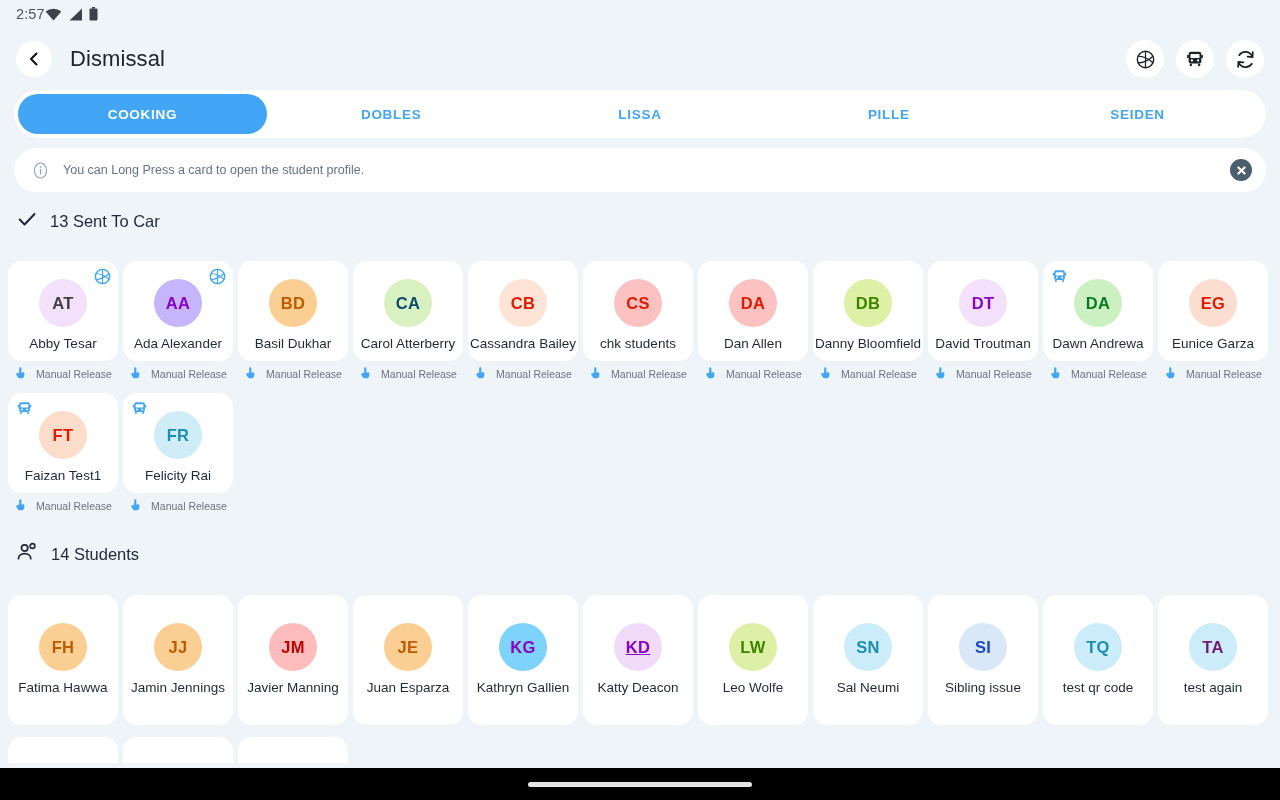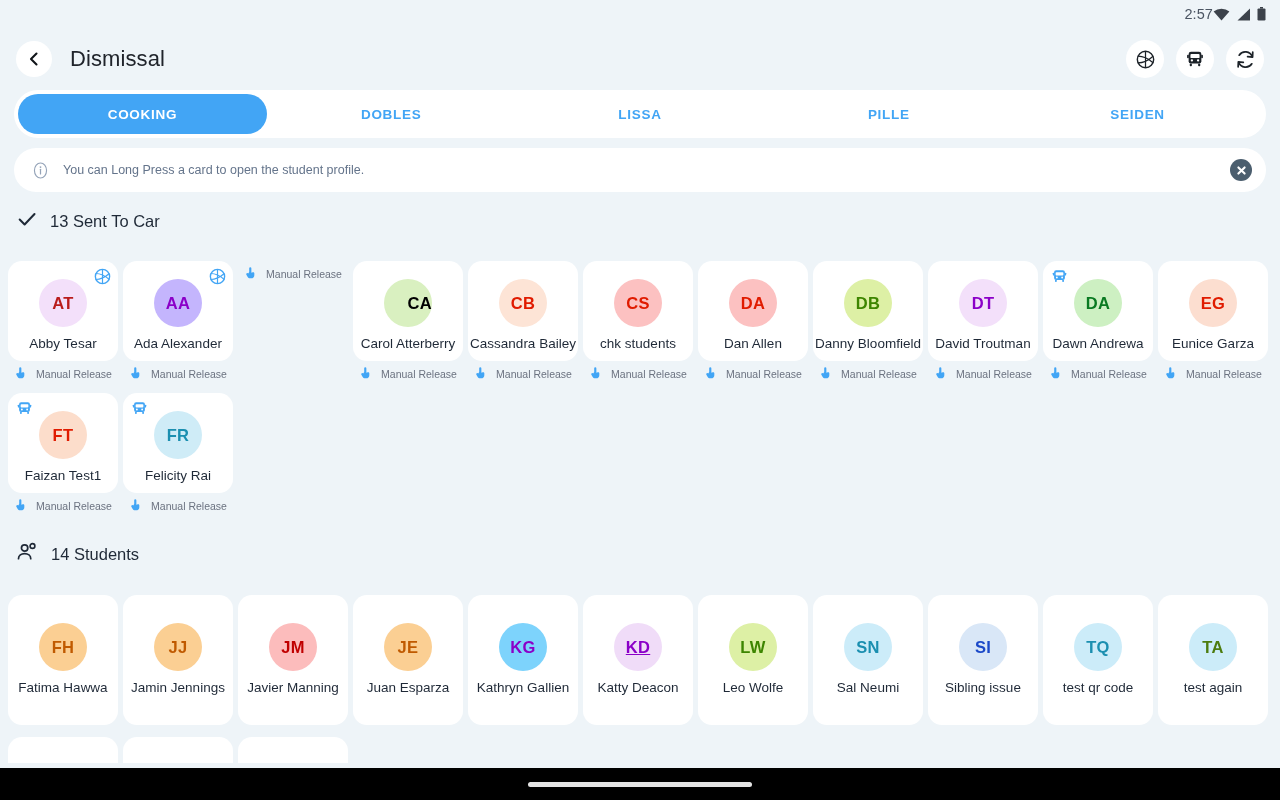--- a/index.html
+++ b/index.html
@@ -12,21 +12,21 @@
   .screen {
     position: relative;
     width: 1280px; height: 800px;
     background: #eef4f8;
     display: flex; flex-direction: column;
   }
 
   
   .status-bar {
     height: 28px; flex: 0 0 28px;
-    display: flex; align-items: center; justify-content: flex-end;
+    display: flex; align-items: center; justify-content: flex-start;
     padding: 0 14px 0 16px;
   }
   .status-time { font-size: 14.5px; color: #4b5563; letter-spacing: .1px; }
   .status-icons { display: flex; align-items: center; gap: 6px; }
 
   
   .app-bar {
     height: 62px; flex: 0 0 62px;
     display: flex; align-items: center;
     padding: 0 16px 0 16px;
@@ -242,21 +242,21 @@
       </div>
       <div class="card-grid">
         <div class="stu-card">
           <div class="card-body">
             <div class="badge-icon right">
               <svg width="17" height="17" viewBox="0 0 20 20">
       <circle cx="10" cy="10" r="8.4" fill="none" stroke="#42a5f5" stroke-width="1.6"></circle>
       <path d="M2 6.5C7 6.5 13 9 18 13.5M2 13.5C7 13.5 13 11 18 6.5M10 1.6v16.8" fill="none" stroke="#42a5f5" stroke-width="1.4"></path>
               </svg>
             </div>
-            <div class="avatar" style="background: rgb(243, 224, 250); color: #b91c1c;">
+            <div class="avatar" style="background: rgb(243, 224, 250); color: #404040;">
               <span>AT</span>
             </div>
             <div class="stu-name">Abby Tesar</div>
           </div>
           <div class="card-footer">
             <span><svg width="13" height="13" viewBox="0 0 16 18">
       <path d="M6.2 8.3V3.1a1.5 1.5 0 0 1 3 0v6.3l1.9-.7c1.2-.4 2.2.3 2.2 1.4v2.6c0 2.6-1.8 4.4-4.3 4.4H7.5c-1.8 0-2.7-.8-3.6-2.3L2.3 12c-.5-.8-.2-1.7.6-2.1.7-.4 1.6-.2 2 .5z" fill="#42a5f5"></path>
               </svg></span>
             <span class="footer-text">Manual Release</span>
           </div>
@@ -275,30 +275,36 @@
             <div class="stu-name">Ada Alexander</div>
           </div>
           <div class="card-footer">
             <span><svg width="13" height="13" viewBox="0 0 16 18">
       <path d="M6.2 8.3V3.1a1.5 1.5 0 0 1 3 0v6.3l1.9-.7c1.2-.4 2.2.3 2.2 1.4v2.6c0 2.6-1.8 4.4-4.3 4.4H7.5c-1.8 0-2.7-.8-3.6-2.3L2.3 12c-.5-.8-.2-1.7.6-2.1.7-.4 1.6-.2 2 .5z" fill="#42a5f5"></path>
               </svg></span>
             <span class="footer-text">Manual Release</span>
           </div>
         </div>
         <div class="stu-card">
-          <div class="card-footer">
-            <span><svg width="13" height="13" viewBox="0 0 16 18">
-      <path d="M6.2 8.3V3.1a1.5 1.5 0 0 1 3 0v6.3l1.9-.7c1.2-.4 2.2.3 2.2 1.4v2.6c0 2.6-1.8 4.4-4.3 4.4H7.5c-1.8 0-2.7-.8-3.6-2.3L2.3 12c-.5-.8-.2-1.7.6-2.1.7-.4 1.6-.2 2 .5z" fill="#42a5f5"></path>
-              </svg></span>
-            <span class="footer-text">Manual Release</span>
-          </div>
-        </div>
-        <div class="stu-card">
-          <div class="card-body">
-            <div class="avatar" style="background: rgb(217, 240, 192); color: #000000; justify-content: flex-end;">
+          <div class="card-body">
+            <div class="avatar" style="background: rgb(251, 207, 147); color: rgb(192, 90, 0);">
+              <span>BD</span>
+            </div>
+            <div class="stu-name">Basil Dukhar</div>
+          </div>
+          <div class="card-footer">
+            <span><svg width="13" height="13" viewBox="0 0 16 18">
+      <path d="M6.2 8.3V3.1a1.5 1.5 0 0 1 3 0v6.3l1.9-.7c1.2-.4 2.2.3 2.2 1.4v2.6c0 2.6-1.8 4.4-4.3 4.4H7.5c-1.8 0-2.7-.8-3.6-2.3L2.3 12c-.5-.8-.2-1.7.6-2.1.7-.4 1.6-.2 2 .5z" fill="#42a5f5"></path>
+              </svg></span>
+            <span class="footer-text">Manual Release</span>
+          </div>
+        </div>
+        <div class="stu-card">
+          <div class="card-body">
+            <div class="avatar" style="background: rgb(217, 240, 192); color: #0c4a6e;">
               <span>CA</span>
             </div>
             <div class="stu-name">Carol Atterberry</div>
           </div>
           <div class="card-footer">
             <span><svg width="13" height="13" viewBox="0 0 16 18">
       <path d="M6.2 8.3V3.1a1.5 1.5 0 0 1 3 0v6.3l1.9-.7c1.2-.4 2.2.3 2.2 1.4v2.6c0 2.6-1.8 4.4-4.3 4.4H7.5c-1.8 0-2.7-.8-3.6-2.3L2.3 12c-.5-.8-.2-1.7.6-2.1.7-.4 1.6-.2 2 .5z" fill="#42a5f5"></path>
               </svg></span>
             <span class="footer-text">Manual Release</span>
           </div>
@@ -550,21 +556,21 @@
         <div class="stu-card tall">
           <div class="card-body">
             <div class="avatar" style="background: rgb(204, 236, 249); color: rgb(27, 143, 176);">
               <span>TQ</span>
             </div>
             <div class="stu-name">test qr code</div>
           </div>
         </div>
         <div class="stu-card tall">
           <div class="card-body">
-            <div class="avatar" style="background: rgb(204, 236, 249); color: #4d7c0f;">
+            <div class="avatar" style="background: rgb(204, 236, 249); color: #701a75;">
               <span>TA</span>
             </div>
             <div class="stu-name">test again</div>
           </div>
         </div>
       </div>
       <div class="partial-row">
         <div class="partial-card"></div>
         <div class="partial-card"></div>
         <div class="partial-card"></div>

